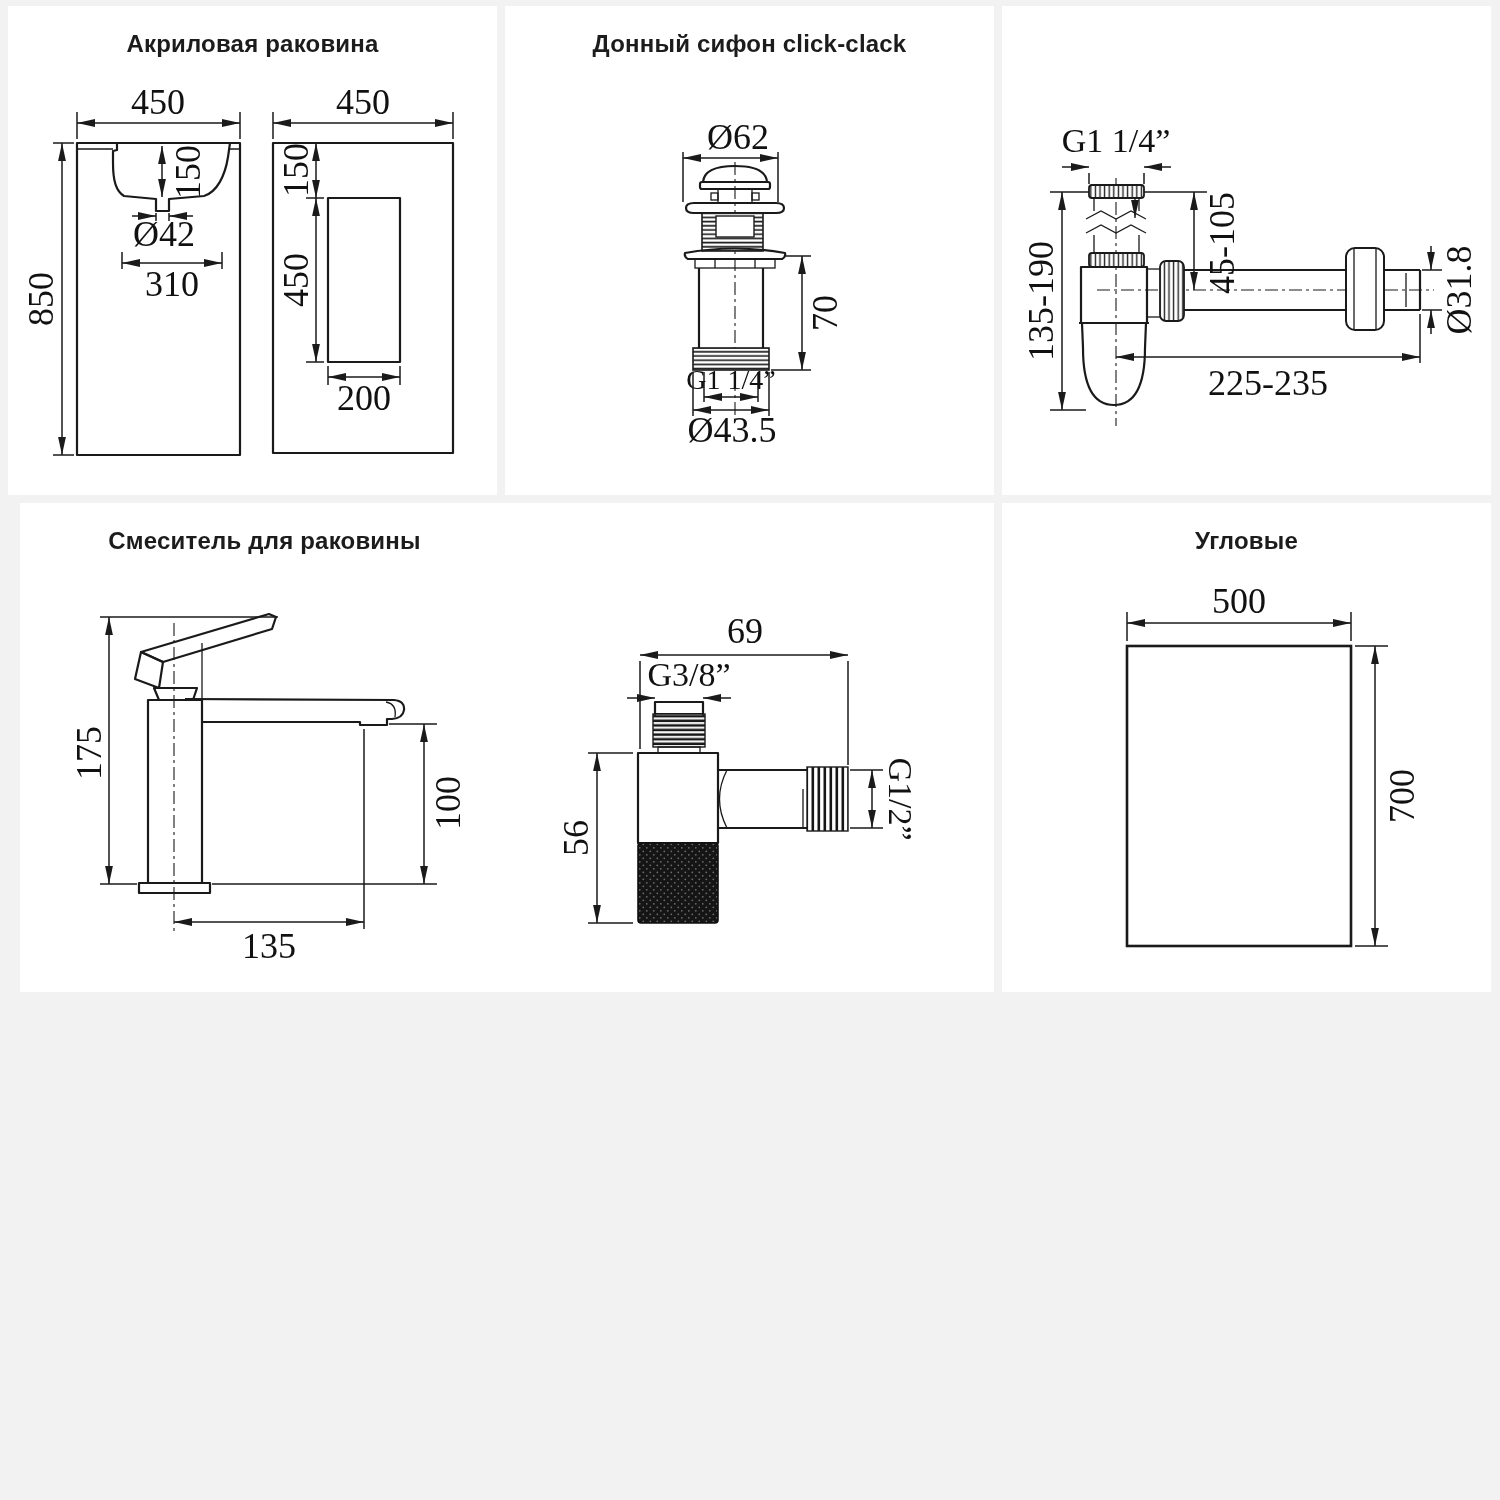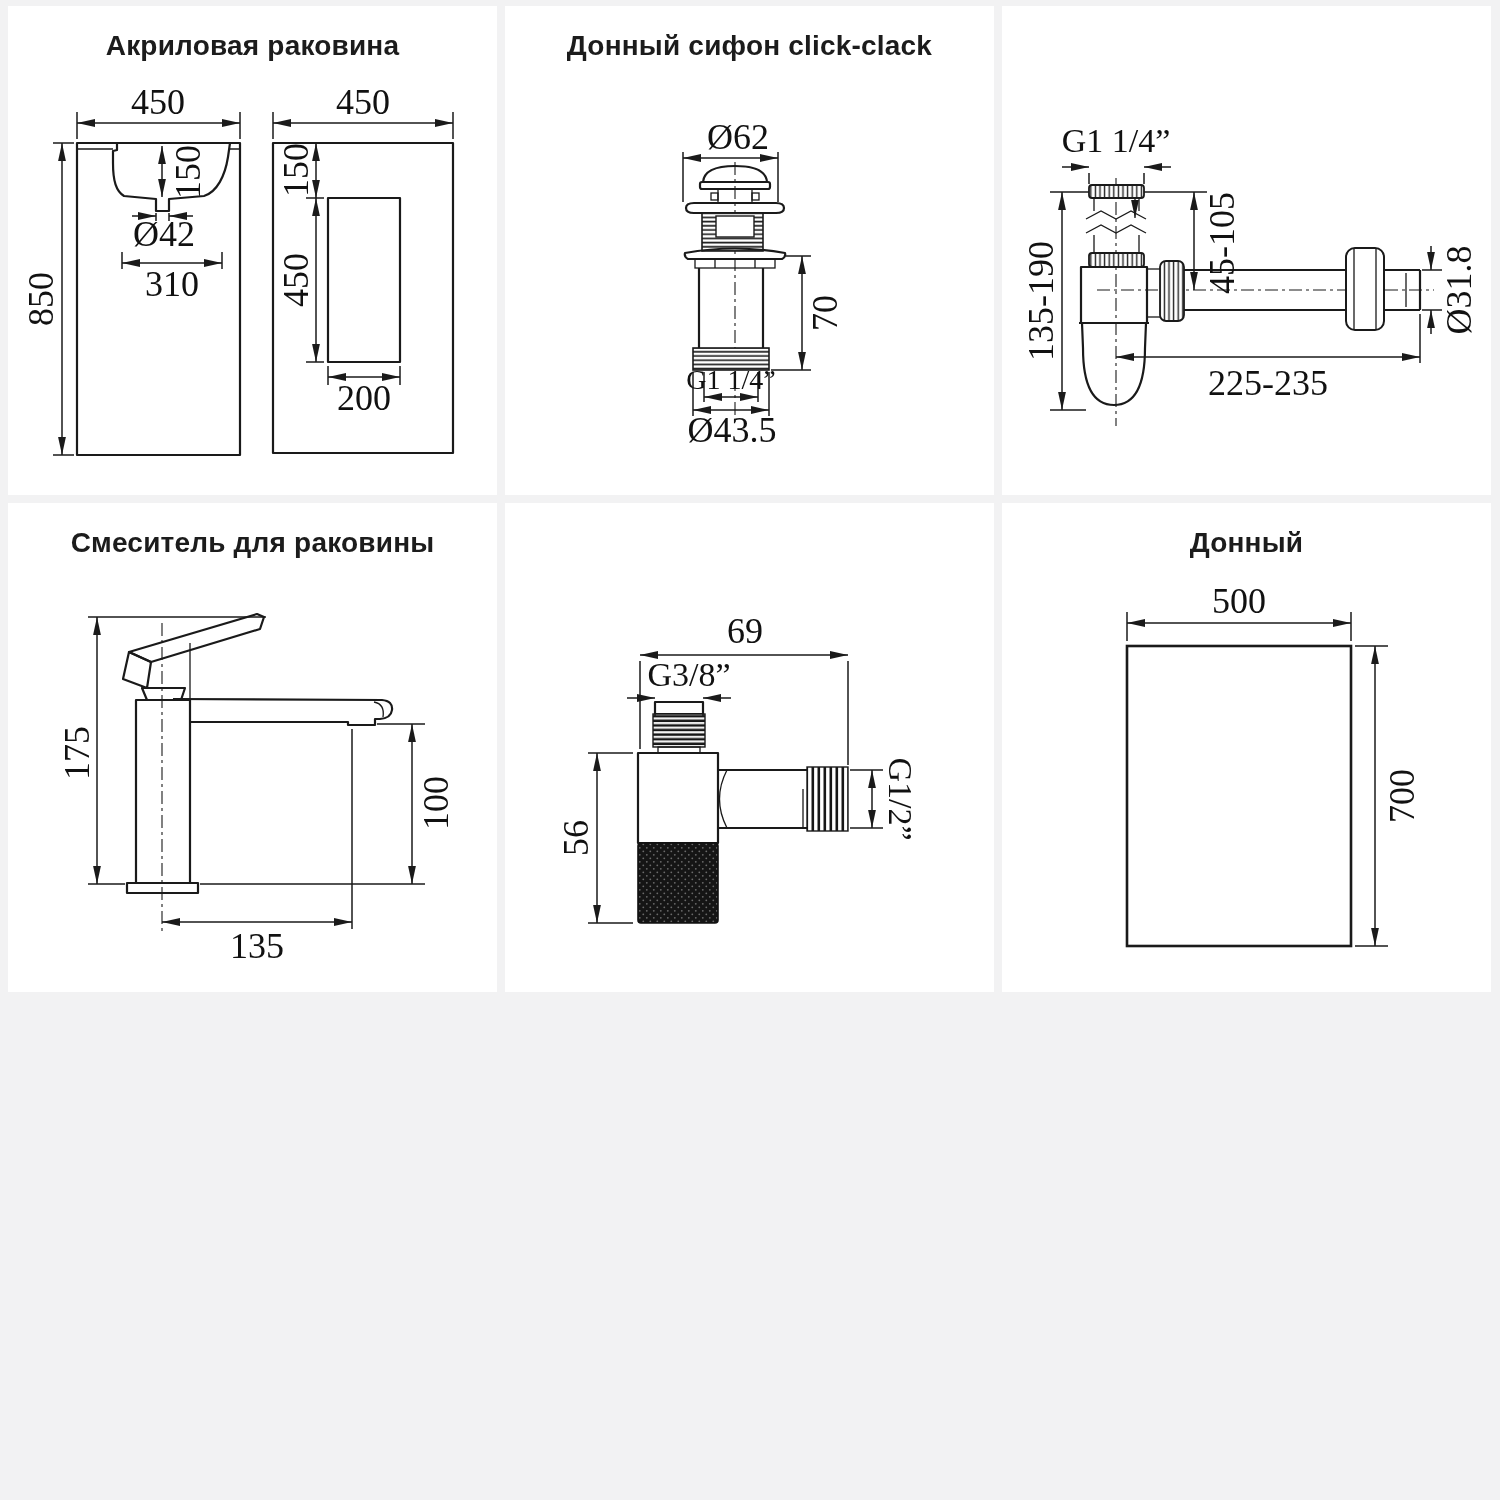--- a/index.html
+++ b/index.html
@@ -1,23 +1,23 @@
 <!DOCTYPE html>
 <html><head>
 <meta charset="utf-8">
 <style>
   html,body{margin:0;padding:0;}
   body{background:#e9e9ea;}
   .stage{position:relative;width:1500px;height:1500px;background:#f2f2f3;overflow:hidden;
          font-family:"Liberation Sans",sans-serif;}
   .panel{position:absolute;width:489px;height:489px;background:#ffffff;}
   .p1{left:8px;top:6px;} .p2{left:505px;top:6px;} .p3{left:1002px;top:6px;}
-  .p4{left:8px;top:503px;} .p5{left:505px;top:503px;} .p6{left:1002px;top:503px;}
+  .p4{left:20px;top:503px;} .p5{left:505px;top:503px;} .p6{left:1002px;top:503px;}
   .ptitle{position:absolute;left:0;top:24px;width:100%;text-align:center;
-          font-size:28px;font-weight:700;color:#1c1c1c;letter-spacing:.2px;}
+          font-size:24px;font-weight:700;color:#1c1c1c;letter-spacing:.2px;}
   .draw{position:absolute;left:0;top:0;width:489px;height:489px;}
   
   .o{stroke:#1a1a1a;stroke-width:2.2;fill:none;stroke-linejoin:round;}
   .t{stroke:#1a1a1a;stroke-width:1.3;fill:none;}
   .d{stroke:#1a1a1a;stroke-width:1.5;fill:none;}
   .cl{stroke:#1a1a1a;stroke-width:1.1;fill:none;stroke-dasharray:13 4 3 4;}
   text.dim{font-family:"Liberation Serif","DejaVu Serif",serif;font-size:36px;fill:#111;}
   text.dim.s34{font-size:34px;}
   text.dim.s28{font-size:28px;}
   .wfill{fill:#ffffff;}
@@ -286,21 +286,21 @@
       <text class="dim" x="70" y="335" text-anchor="middle" transform="rotate(-90 70 335)" dy="0.35em">56</text>
 
       <line class="d" x1="345" y1="267" x2="378" y2="267"></line>
       <line class="d" x1="345" y1="325" x2="378" y2="325"></line>
       <line class="d" x1="367" y1="267" x2="367" y2="325" marker-start="url(#ar)" marker-end="url(#ar)"></line>
       <text class="dim s34" x="396" y="296" text-anchor="middle" transform="rotate(90 396 296)" dy="0.35em">G1/2”</text>
     </svg>
   </div>
 
   <div class="panel p6">
-    <div class="ptitle">Донный</div>
+    <div class="ptitle">Угловые</div>
     <svg class="draw" viewBox="0 0 489 489">
       <rect x="125" y="143" width="224" height="300" fill="none" stroke="#1a1a1a" stroke-width="2.6"></rect>
 
       <line class="d" x1="125" y1="138" x2="125" y2="109"></line>
       <line class="d" x1="349" y1="138" x2="349" y2="109"></line>
       <line class="d" x1="125" y1="120" x2="349" y2="120" marker-start="url(#ar)" marker-end="url(#ar)"></line>
       <text class="dim" x="237" y="110" text-anchor="middle">500</text>
 
       <line class="d" x1="353" y1="143" x2="386" y2="143"></line>
       <line class="d" x1="353" y1="443" x2="386" y2="443"></line>

